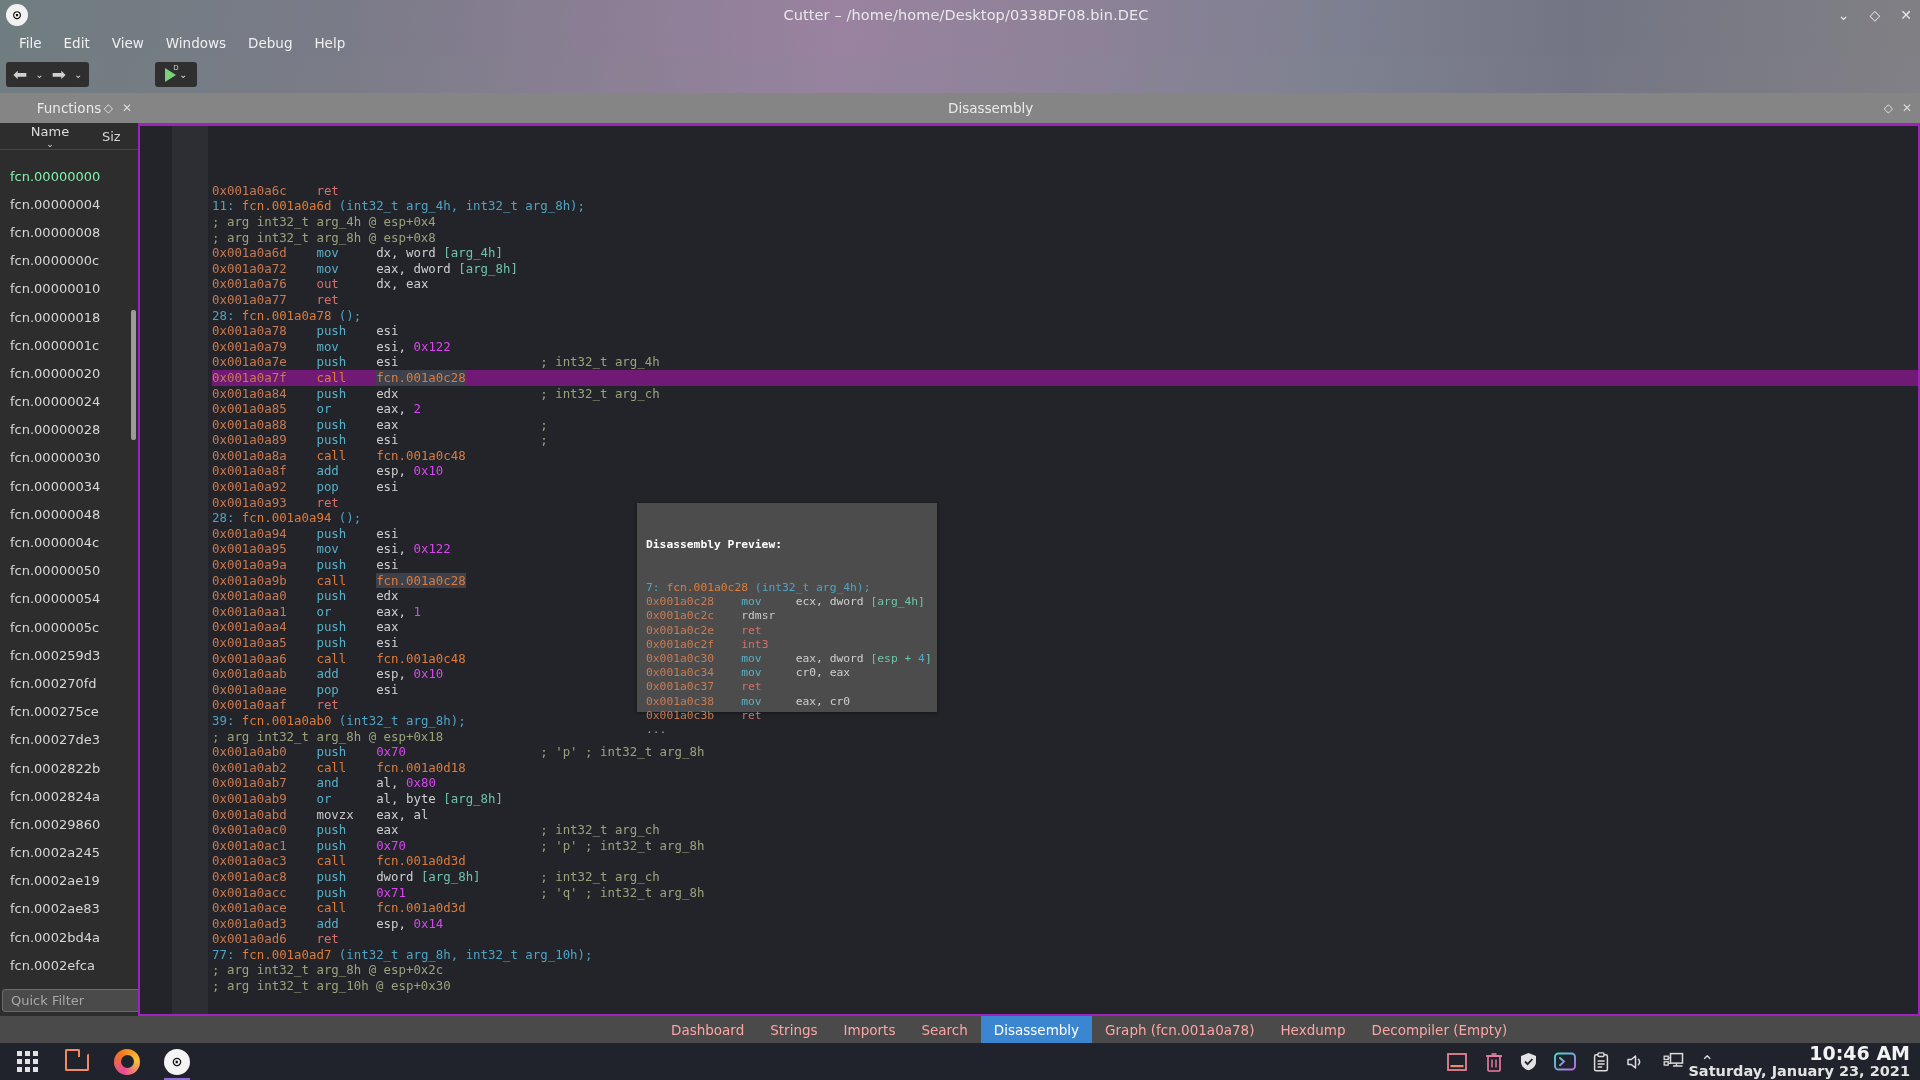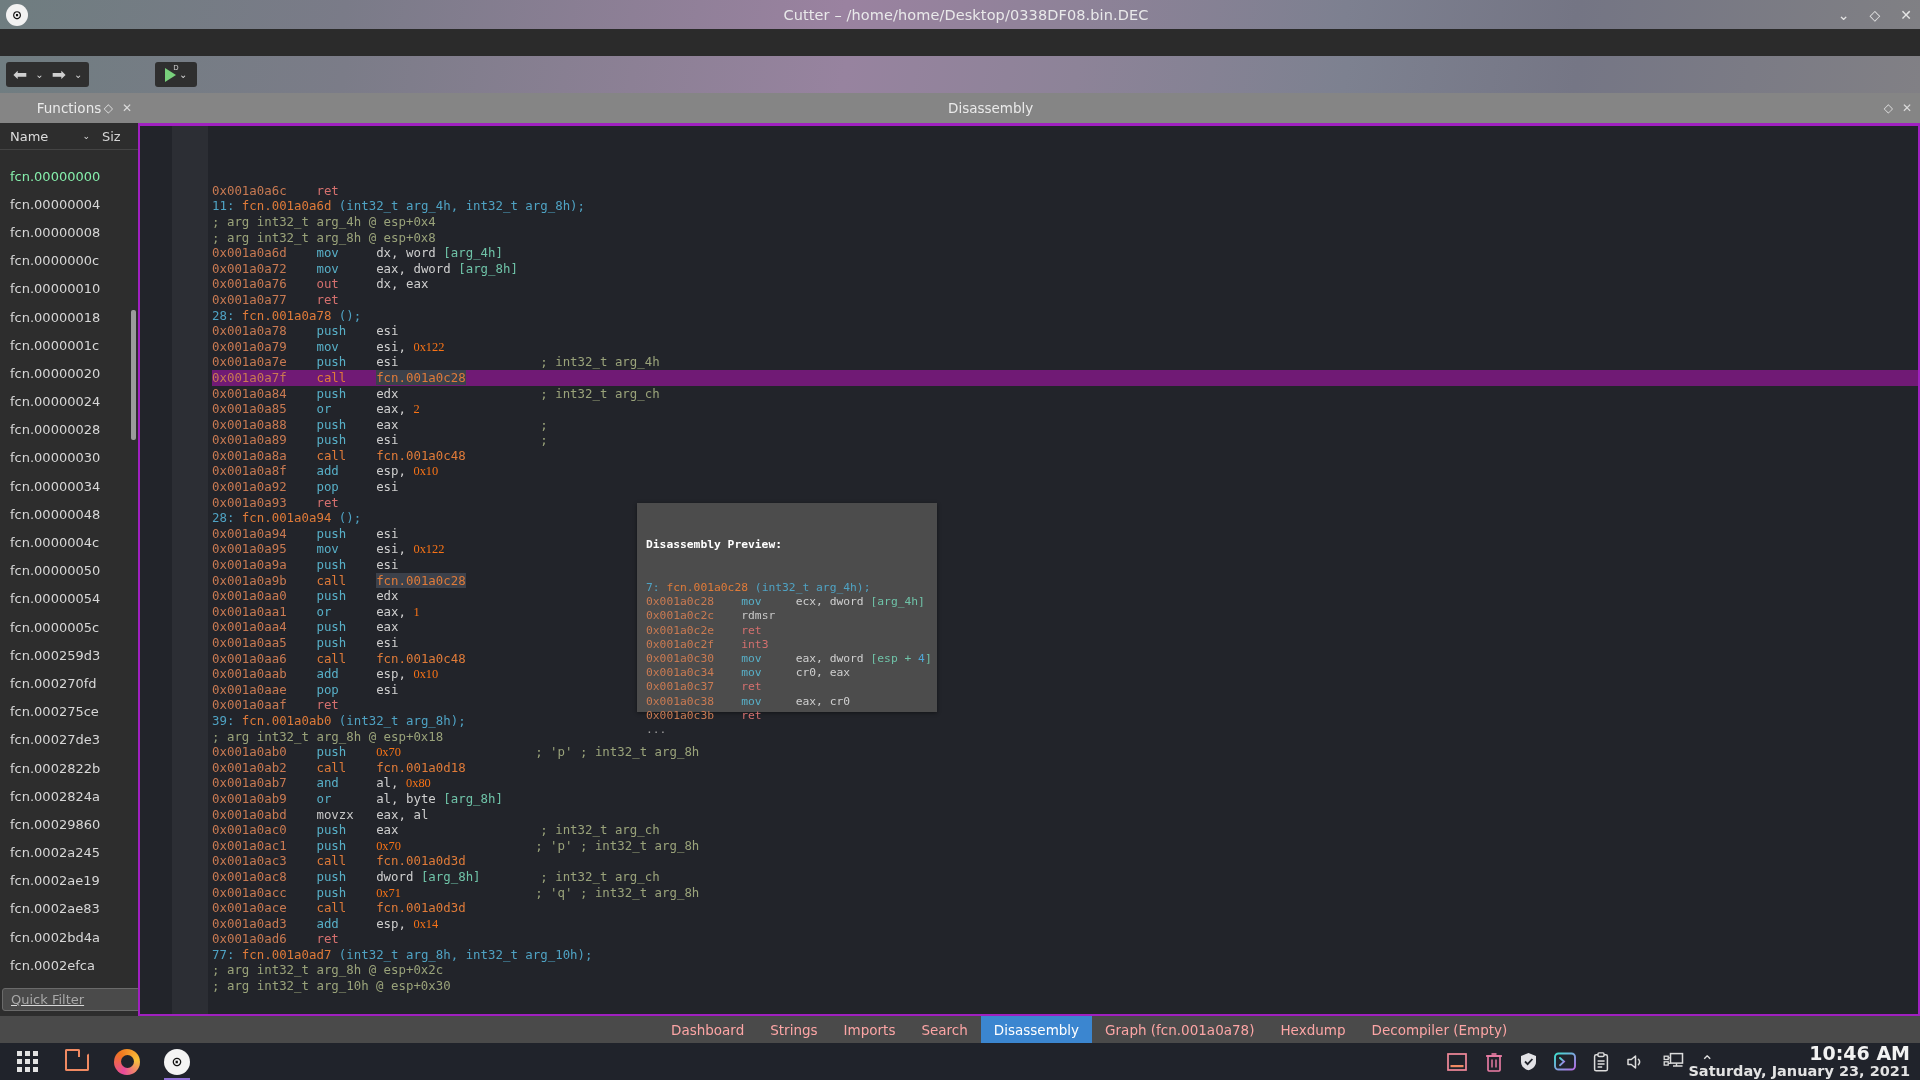--- a/index.html
+++ b/index.html
@@ -88,35 +88,35 @@
 
   
   .sidebar{
     position:absolute; left:0; top:123px; width:138px; height:893px;
     background:#2d2d2d; display:flex; flex-direction:column;
   }
   .fn-colhdr{
     height:27px; background:#2d2d2d; display:flex; align-items:center;
     border-bottom:1px solid #444; font-size:13px; color:#dddddd;
   }
-  .fn-colhdr .c-name{ width:96px; padding-left:10px; display:flex; align-items:center; justify-content:space-between; padding-right:6px;}
+  .fn-colhdr .c-name{ width:96px; padding-left:10px; display:flex; align-items:center; justify-content:space-between; padding-right:6px;flex-direction:column;}
   .fn-colhdr .c-size{ padding-left:6px; color:#d4d4d4; overflow:hidden; white-space:nowrap; }
   .fn-colhdr .chev{ font-size:9px; }
   .fn-list{ flex:1; overflow:hidden; position:relative; }
   .fn-item{
     height:28.2px; display:flex; align-items:center; padding-left:10px;
     font-size:13px; color:#d7d7d7; cursor:pointer; white-space:nowrap;
   }
   .fn-item.sel{ color:#86efac;margin-top:12px; }
   .fn-thumb{
     position:absolute; right:2px; top:160px; width:5px; height:130px;
     background:#9b9b9b; border-radius:2px; cursor:pointer;
   }
   .quickfilter{
-    height:24px; margin:0 2px 4px 2px; display:flex; align-items:flex-start; gap:6px;text-decoration:underline;
+    height:24px; margin:0 2px 4px 2px; display:flex; align-items:flex-end; gap:6px;
   }
   .qf-input{
     flex:1; height:23px; background:#4a4a4a; border:1px solid #6a6a6a; border-radius:3px;
     color:#c0c0c0; font-size:13px; padding-left:8px; outline:none;
     font-family:"DejaVu Sans", sans-serif;
   }
   .qf-input::placeholder{ color:#a8a8a8; }
   .qf-x{
     width:24px;height:23px;background:#4a4a4a;border:1px solid #6a6a6a;border-radius:3px;
     display:flex;align-items:center;justify-content:center;font-size:13px;color:#efefef;cursor:pointer;
@@ -147,21 +147,21 @@
   .ln.sel::before{
     content:""; position:absolute; left:-40px; top:0; width:1782px; height:15.6px;
     background:#32353c; z-index:-1;
   }
   .addr{ color:#c97a52; }
   .mn{ color:#58b0c8; }
   .mn-ret{ color:#d4706e; }
   .mn-call{ color:#e07b39; }
   .mn-plain{ color:#c8c8c8; }
   .op{ color:#cfcfcf; }
-  .num{ color:#f97316;font-family:Liberation Serif, serif; }
+  .num{ color:#d946ef; }
   .num2{ color:#4fa8d8; }
   .mem{ color:#6fc3a8; }
   .cmt{ color:#9aa37a; }
   .fnh{ color:#4fa3c4; }
   .fnref{ color:#e07b39; }
   .fnref-hl{ color:#e07b39; background:#3c414b; }
 
   
   .tooltip{
     position:absolute; left:497px; top:377px; width:300px; height:209px;
@@ -232,20 +232,28 @@
   <div class="titlebar">
     <div class="tb-icon">⊙</div>
     <div class="tb-title">Cutter – /home/home/Desktop/0338DF08.bin.DEC</div>
     <div class="tb-controls">
       <span>⌄</span>
       <span>◇</span>
       <span>✕</span>
     </div>
   </div>
 
+  <div class="menubar">
+    <div class="mi">File</div>
+    <div class="mi">Edit</div>
+    <div class="mi">View</div>
+    <div class="mi">Windows</div>
+    <div class="mi">Debug</div>
+    <div class="mi">Help</div>
+  </div>
 
   <div class="toolbar">
     <div class="navgrp">
       <span class="arrow">⬅</span>
       <span class="cv">⌄</span>
       <span class="arrow">➡</span>
       <span class="cv">⌄</span>
     </div>
     <div class="runbtn">
       <span class="tri"></span>

